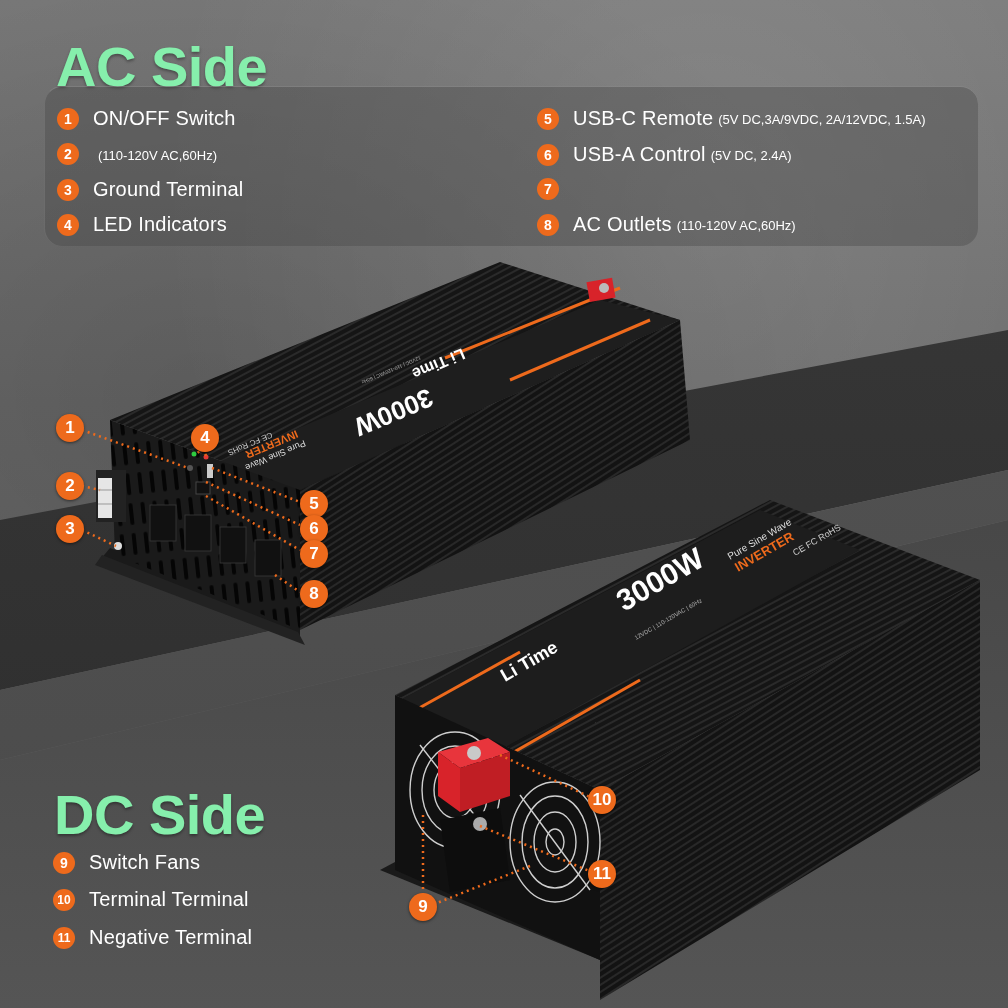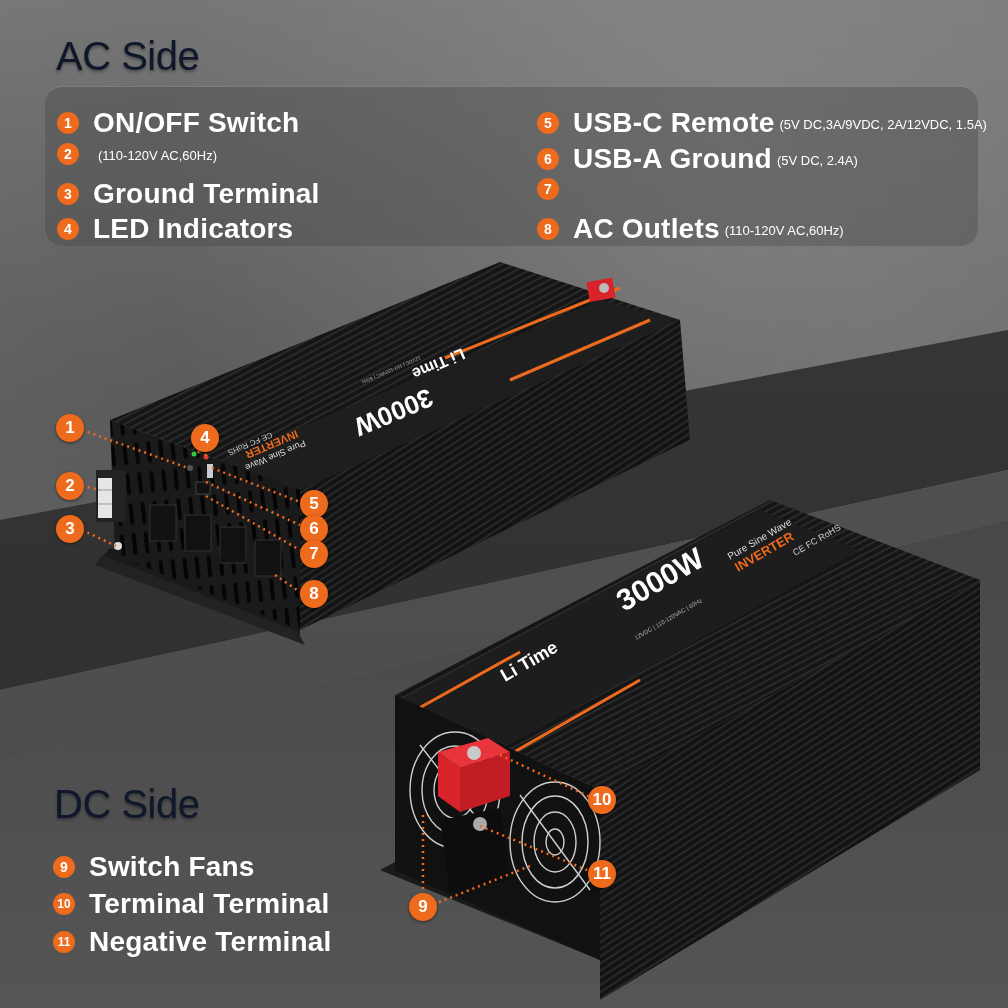--- a/index.html
+++ b/index.html
@@ -29,23 +29,23 @@
   }
   .floor {
     position: absolute; inset: 0;
     background: linear-gradient(180deg, #3b3b3b 0%, #4a4a4a 60%, #555 100%);
     clip-path: polygon(0 760px, 1008px 520px, 1008px 1008px, 0 1008px);
   }
 
   
   .section-title {
     position: absolute;
-    color: #0f172a;
-    font-weight: 400;
-    font-size: 40px;
+    color: #86efac;
+    font-weight: 700;
+    font-size: 56px;
     letter-spacing: -0.5px;
     text-shadow: 0 2px 3px rgba(0,0,0,0.35);
   }
   .ac-title { left: 56px; top: 34px; }
   .dc-title { left: 54px; top: 782px; }
 
   .ac-panel {
     position: absolute;
     left: 44px; top: 86px;
     width: 934px; height: 160px;
@@ -63,21 +63,21 @@
   }
   .legend-item .badge {
     width: 22px; height: 22px; border-radius: 50%;
     background: #ee6a1c;
     color: #fff; font-weight: 700;
     font-size: 14px;
     display: flex; align-items: center; justify-content: center;
     margin-right: 14px;
     flex: none;
   }
-  .legend-item .label { font-size: 28px; font-weight: 700; letter-spacing: 0.2px; }
+  .legend-item .label { font-size: 20px; font-weight: 400; letter-spacing: 0.2px; }
   .legend-item .spec { font-size: 13px; margin-left: 5px; position: relative; top: 1px; }
 
   
   .device-svg { position: absolute; left: 0; top: 0; width: 1008px; height: 1008px; }
 
   .callout {
     position: absolute;
     width: 28px; height: 28px; border-radius: 50%;
     background: #ee6a1c;
     color: #fff; font-weight: 700; font-size: 17px;
@@ -113,21 +113,21 @@
   <span class="label">LED Indicators</span>
 </div>
 
 <div class="legend-item" style="left:537px; top:107px;">
   <span class="badge">5</span>
   <span class="label">USB-C Remote</span>
   <span class="spec">(5V DC,3A/9VDC, 2A/12VDC, 1.5A)</span>
 </div>
 <div class="legend-item" style="left:537px; top:143px;">
   <span class="badge">6</span>
-  <span class="label">USB-A Ground</span>
+  <span class="label">USB-A Control</span>
   <span class="spec">(5V DC, 2.4A)</span>
 </div>
 <div class="legend-item" style="left:537px; top:178px;">
   <span class="badge">7</span>
 </div>
 <div class="legend-item" style="left:537px; top:213px;">
   <span class="badge">8</span>
   <span class="label">AC Outlets</span>
   <span class="spec">(110-120V AC,60Hz)</span>
 </div>

